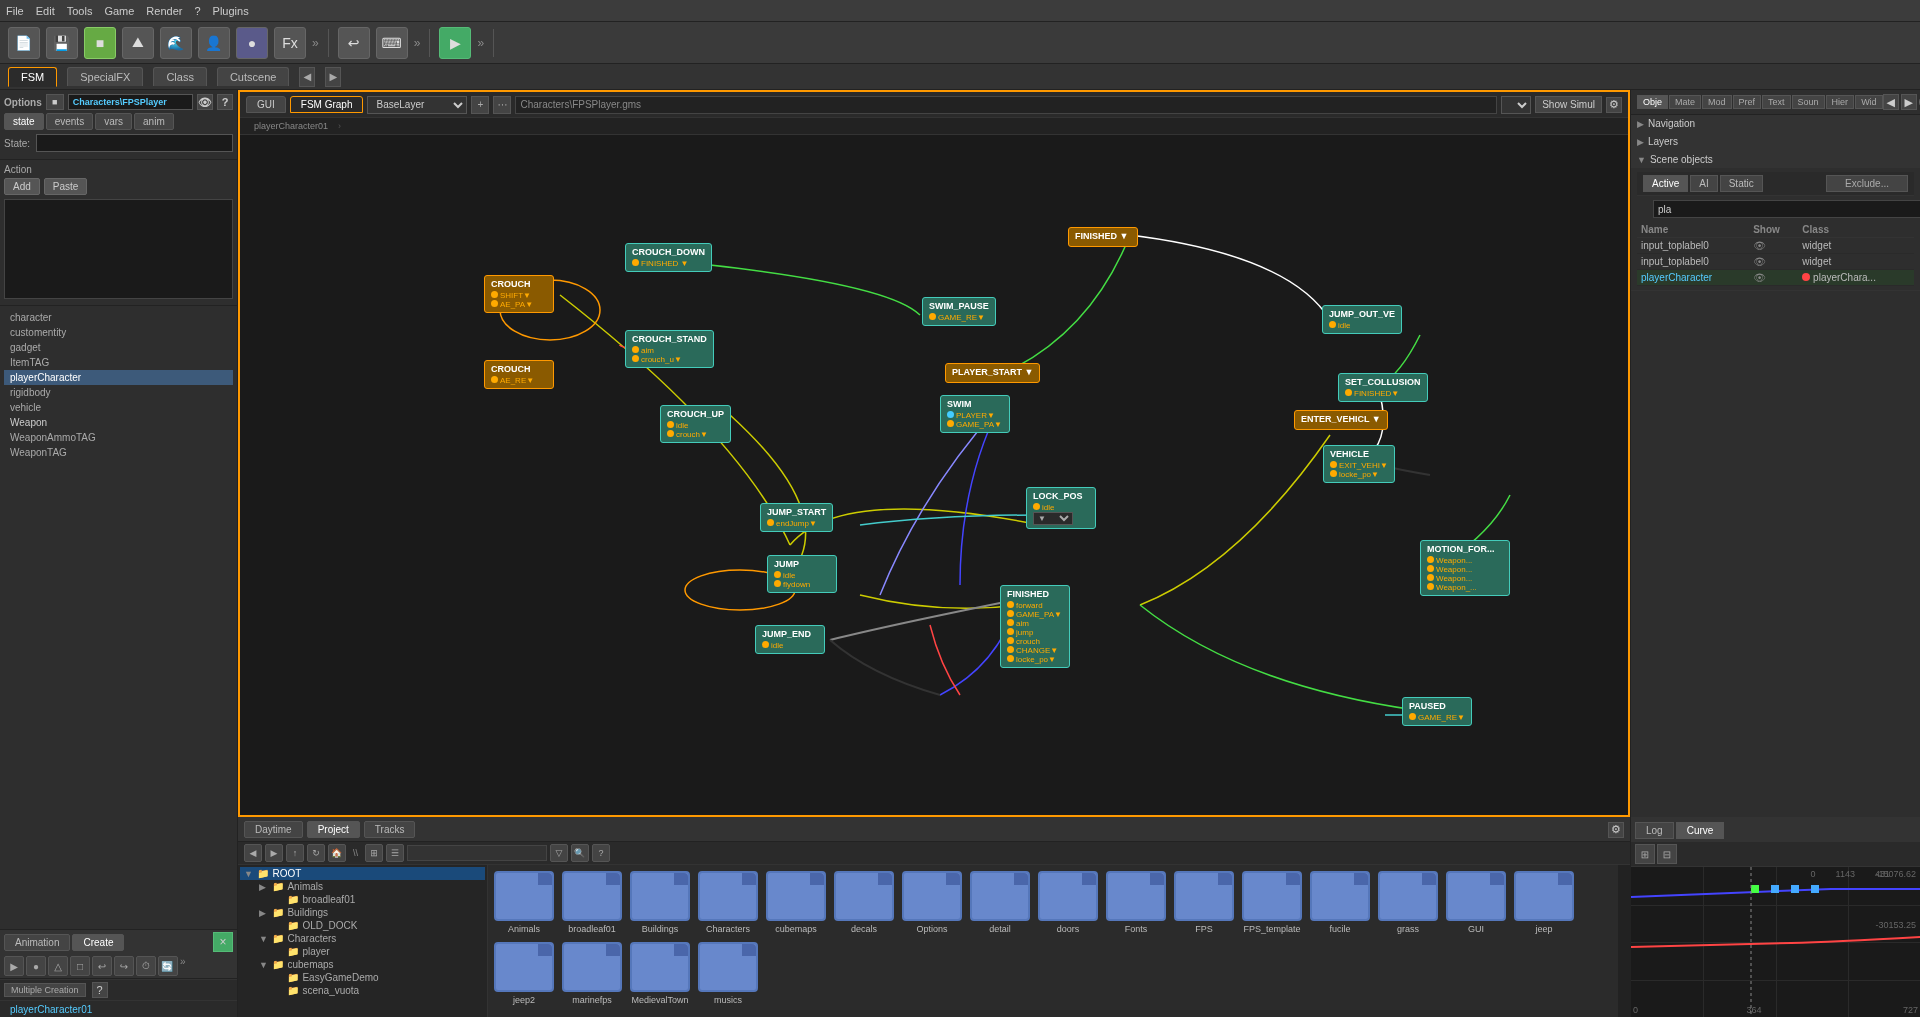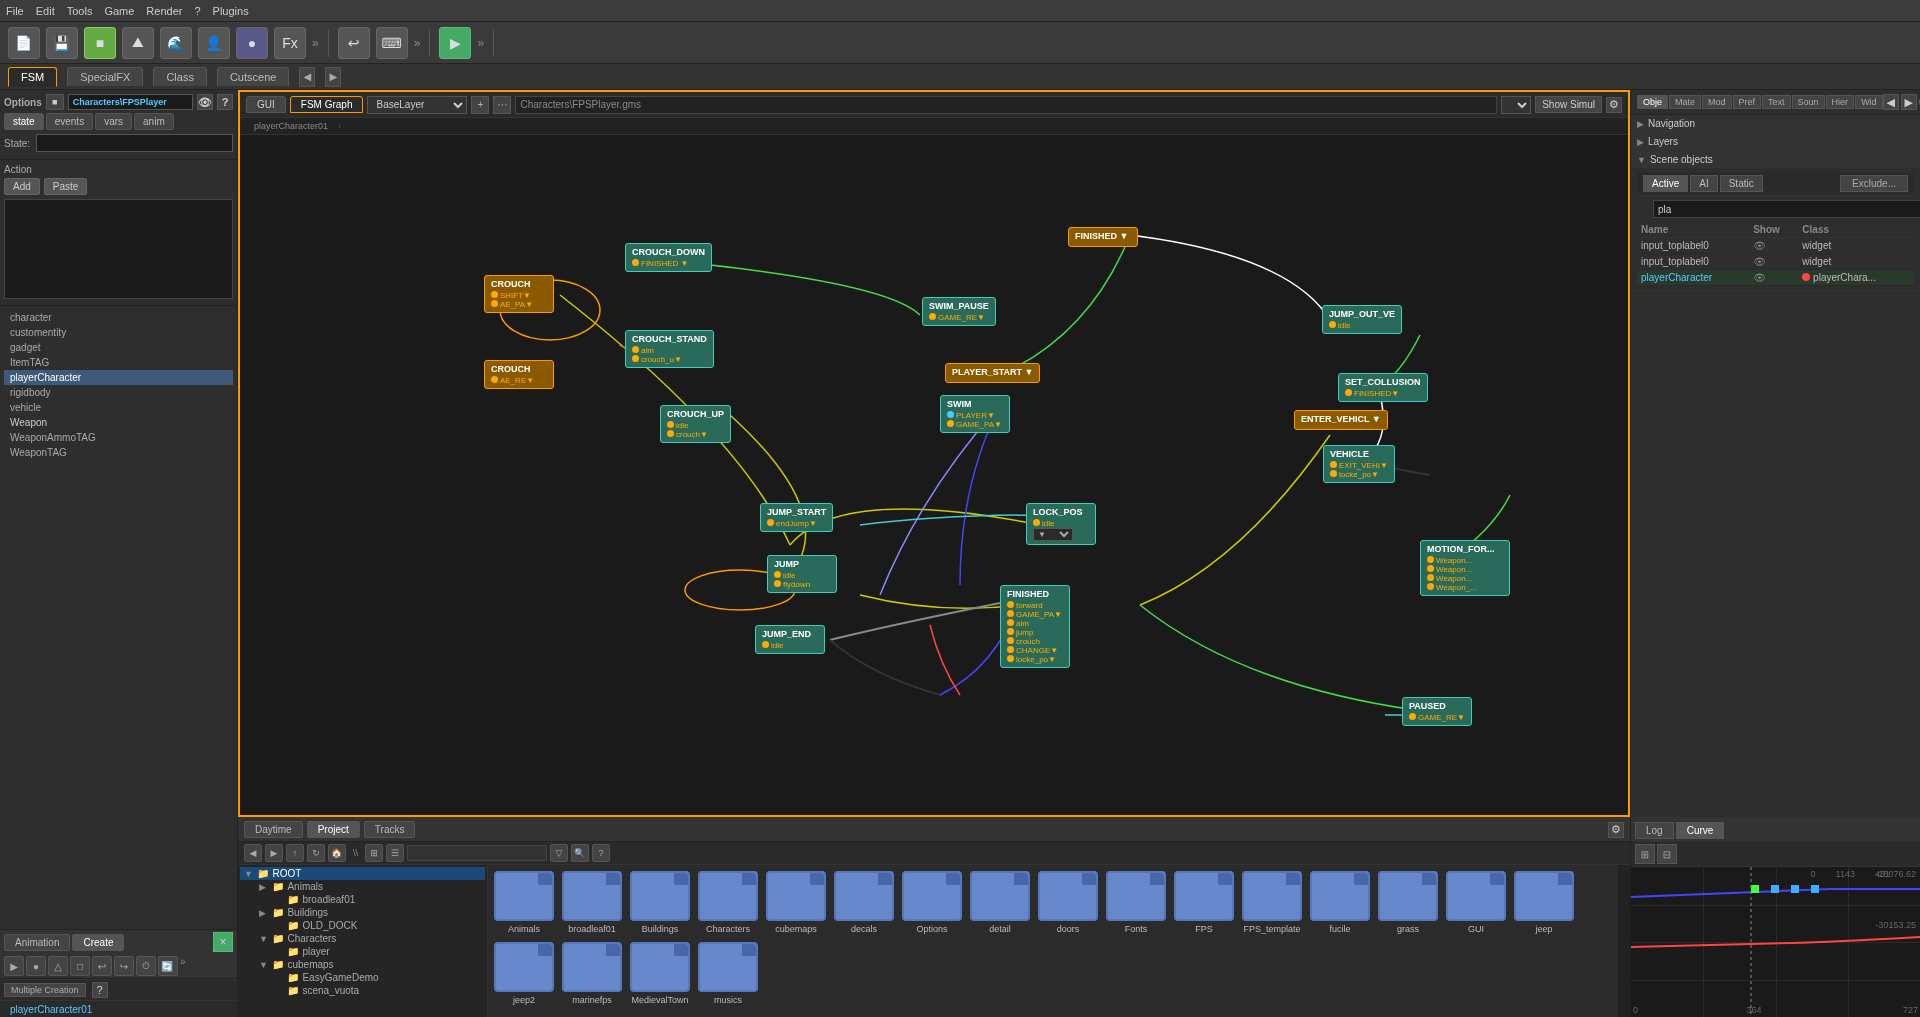--- a/index.html
+++ b/index.html
@@ -97,21 +97,21 @@
     .obj-tab { padding: 1px 5px; background: #444; border: 1px solid #555; cursor: pointer; color: #aaa; font-size: 9px; }
     .obj-tab.active { background: #555; color: #fff; }
     #right-sections { flex: 1; overflow-y: auto; }
     .right-section { border-bottom: 1px solid #333; }
     .right-section-title { background: #333; padding: 3px 6px; font-size: 10px; color: #ccc; cursor: pointer; display: flex; align-items: center; gap: 4px; }
     .right-section-title .arrow { color: #888; font-size: 9px; }
     .right-section-content { padding: 4px 6px; }
     #active-tabs { display: flex; gap: 2px; padding: 3px 6px; background: #2a2a2a; border-bottom: 1px solid #333; }
     .active-tab { padding: 2px 8px; background: #444; border: 1px solid #555; cursor: pointer; color: #bbb; font-size: 10px; }
     .active-tab.active { background: #555; color: #fff; }
-    #exclude-btn { margin-left: auto; padding: 2px 11px; background: #444; border: 1px solid #555; color: #aaa; font-size: 10px; cursor: pointer; }
+    #exclude-btn { margin-left: auto; padding: 2px 18px; background: #444; border: 1px solid #555; color: #aaa; font-size: 10px; cursor: pointer; }
     #search-box { width: 100%; background: #1a1a1a; border: 1px solid #444; color: #ccc; font-size: 10px; padding: 2px 4px; height: 18px; margin: 4px 16px; }
     .obj-table { width: 100%; border-collapse: collapse; font-size: 10px; }
     .obj-table th { color: #888; text-align: left; padding: 2px 4px; border-bottom: 1px solid #333; }
     .obj-table td { padding: 2px 4px; color: #bbb; border-bottom: 1px solid #2a2a2a; }
     .eye-icon { color: #888; cursor: pointer; }
     .red-dot { display: inline-block; width: 8px; height: 8px; background: #f44; border-radius: 50%; }
 
     
     #right-bottom { height: 200px; background: #252525; border-top: 1px solid #333; display: flex; flex-direction: column; }
     #curve-tabs { display: flex; background: #333; padding: 2px 4px; gap: 2px; align-items: center; height: 24px; }
@@ -344,21 +344,21 @@
         </div>
         <div class="fsm-node teal" style="left:700px;top:260px;">
           <div class="fsm-node-title">SWIM</div>
           <div class="fsm-node-out"><span class="fsm-node-dot cyan"></span>PLAYER▼</div>
           <div class="fsm-node-out"><span class="fsm-node-dot"></span>GAME_PA▼</div>
         </div>
         <div class="fsm-node teal" style="left:520px;top:368px;">
           <div class="fsm-node-title">JUMP_START</div>
           <div class="fsm-node-out"><span class="fsm-node-dot"></span>endJump▼</div>
         </div>
-        <div class="fsm-node teal" style="left:786px;top:368px;">
+        <div class="fsm-node teal" style="left:786px;top:352px;">
           <div class="fsm-node-title">LOCK_POS</div>
           <div class="fsm-node-out"><span class="fsm-node-dot"></span>idle</div>
           <select style="background:#2a2a2a;border:1px solid #555;color:#aaa;font-size:8px;width:40px;"><option>▼</option></select>
         </div>
         <div class="fsm-node teal" style="left:527px;top:420px;">
           <div class="fsm-node-title">JUMP</div>
           <div class="fsm-node-out"><span class="fsm-node-dot"></span>idle</div>
           <div class="fsm-node-out"><span class="fsm-node-dot"></span>flydown</div>
         </div>
         <div class="fsm-node teal" style="left:760px;top:450px;">

